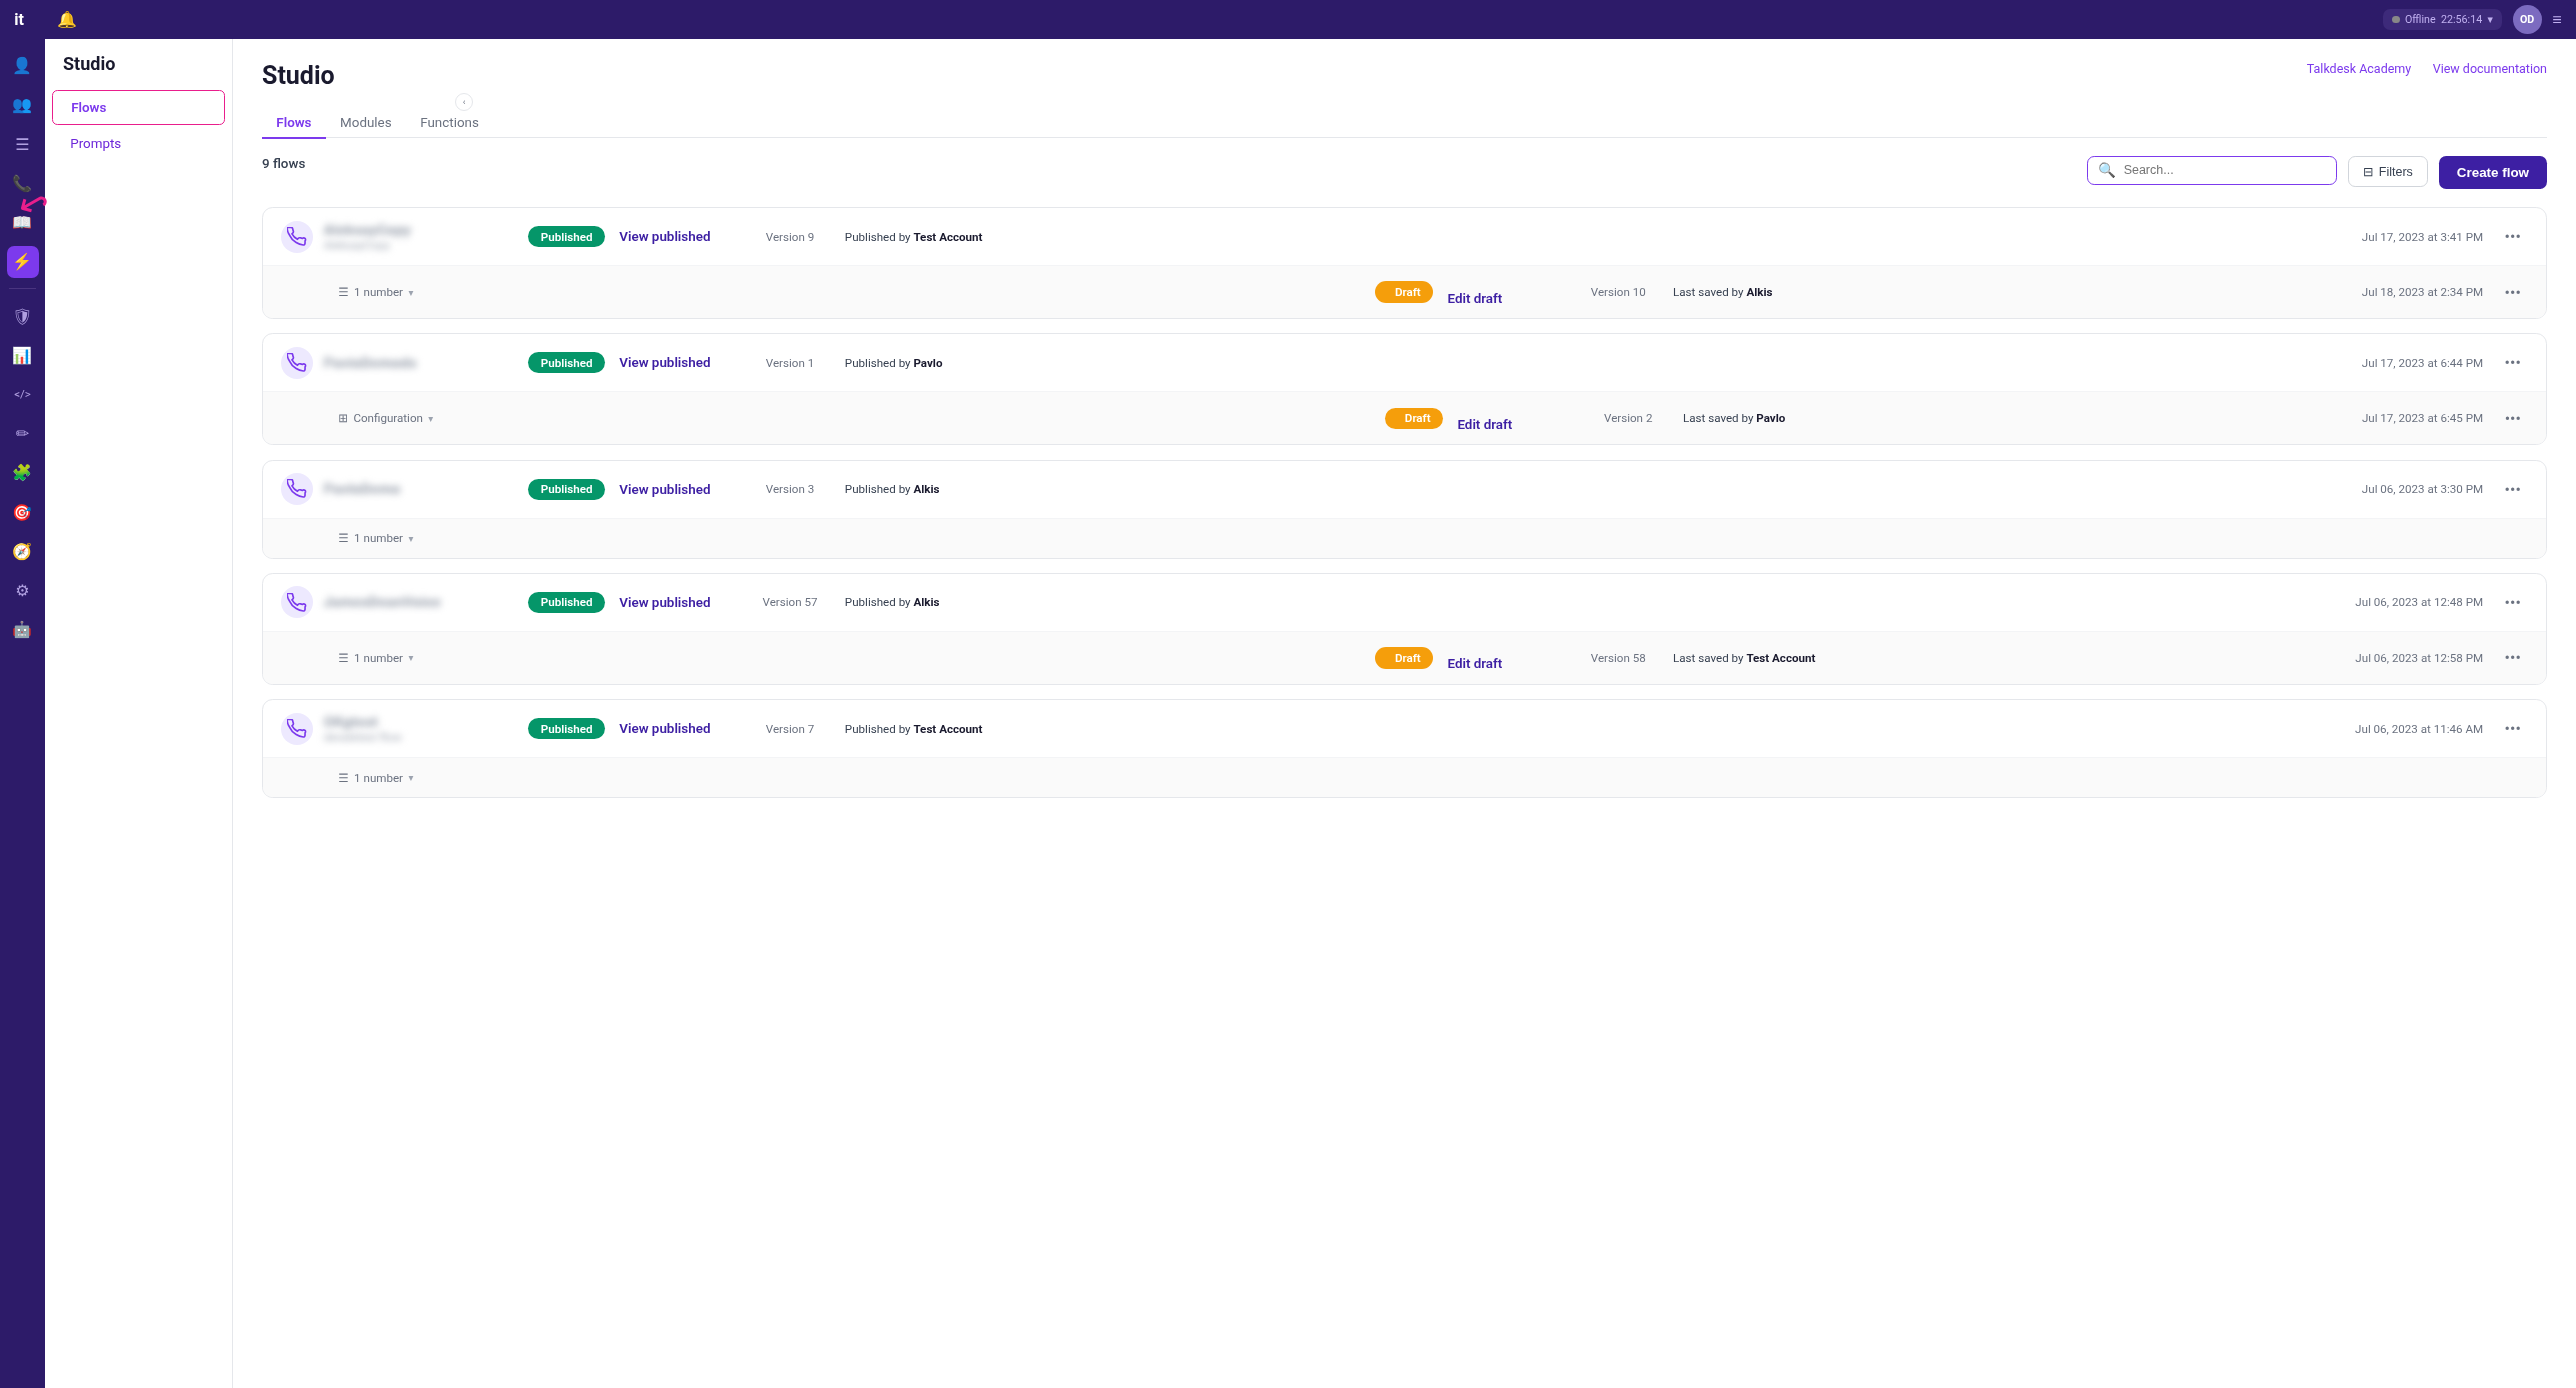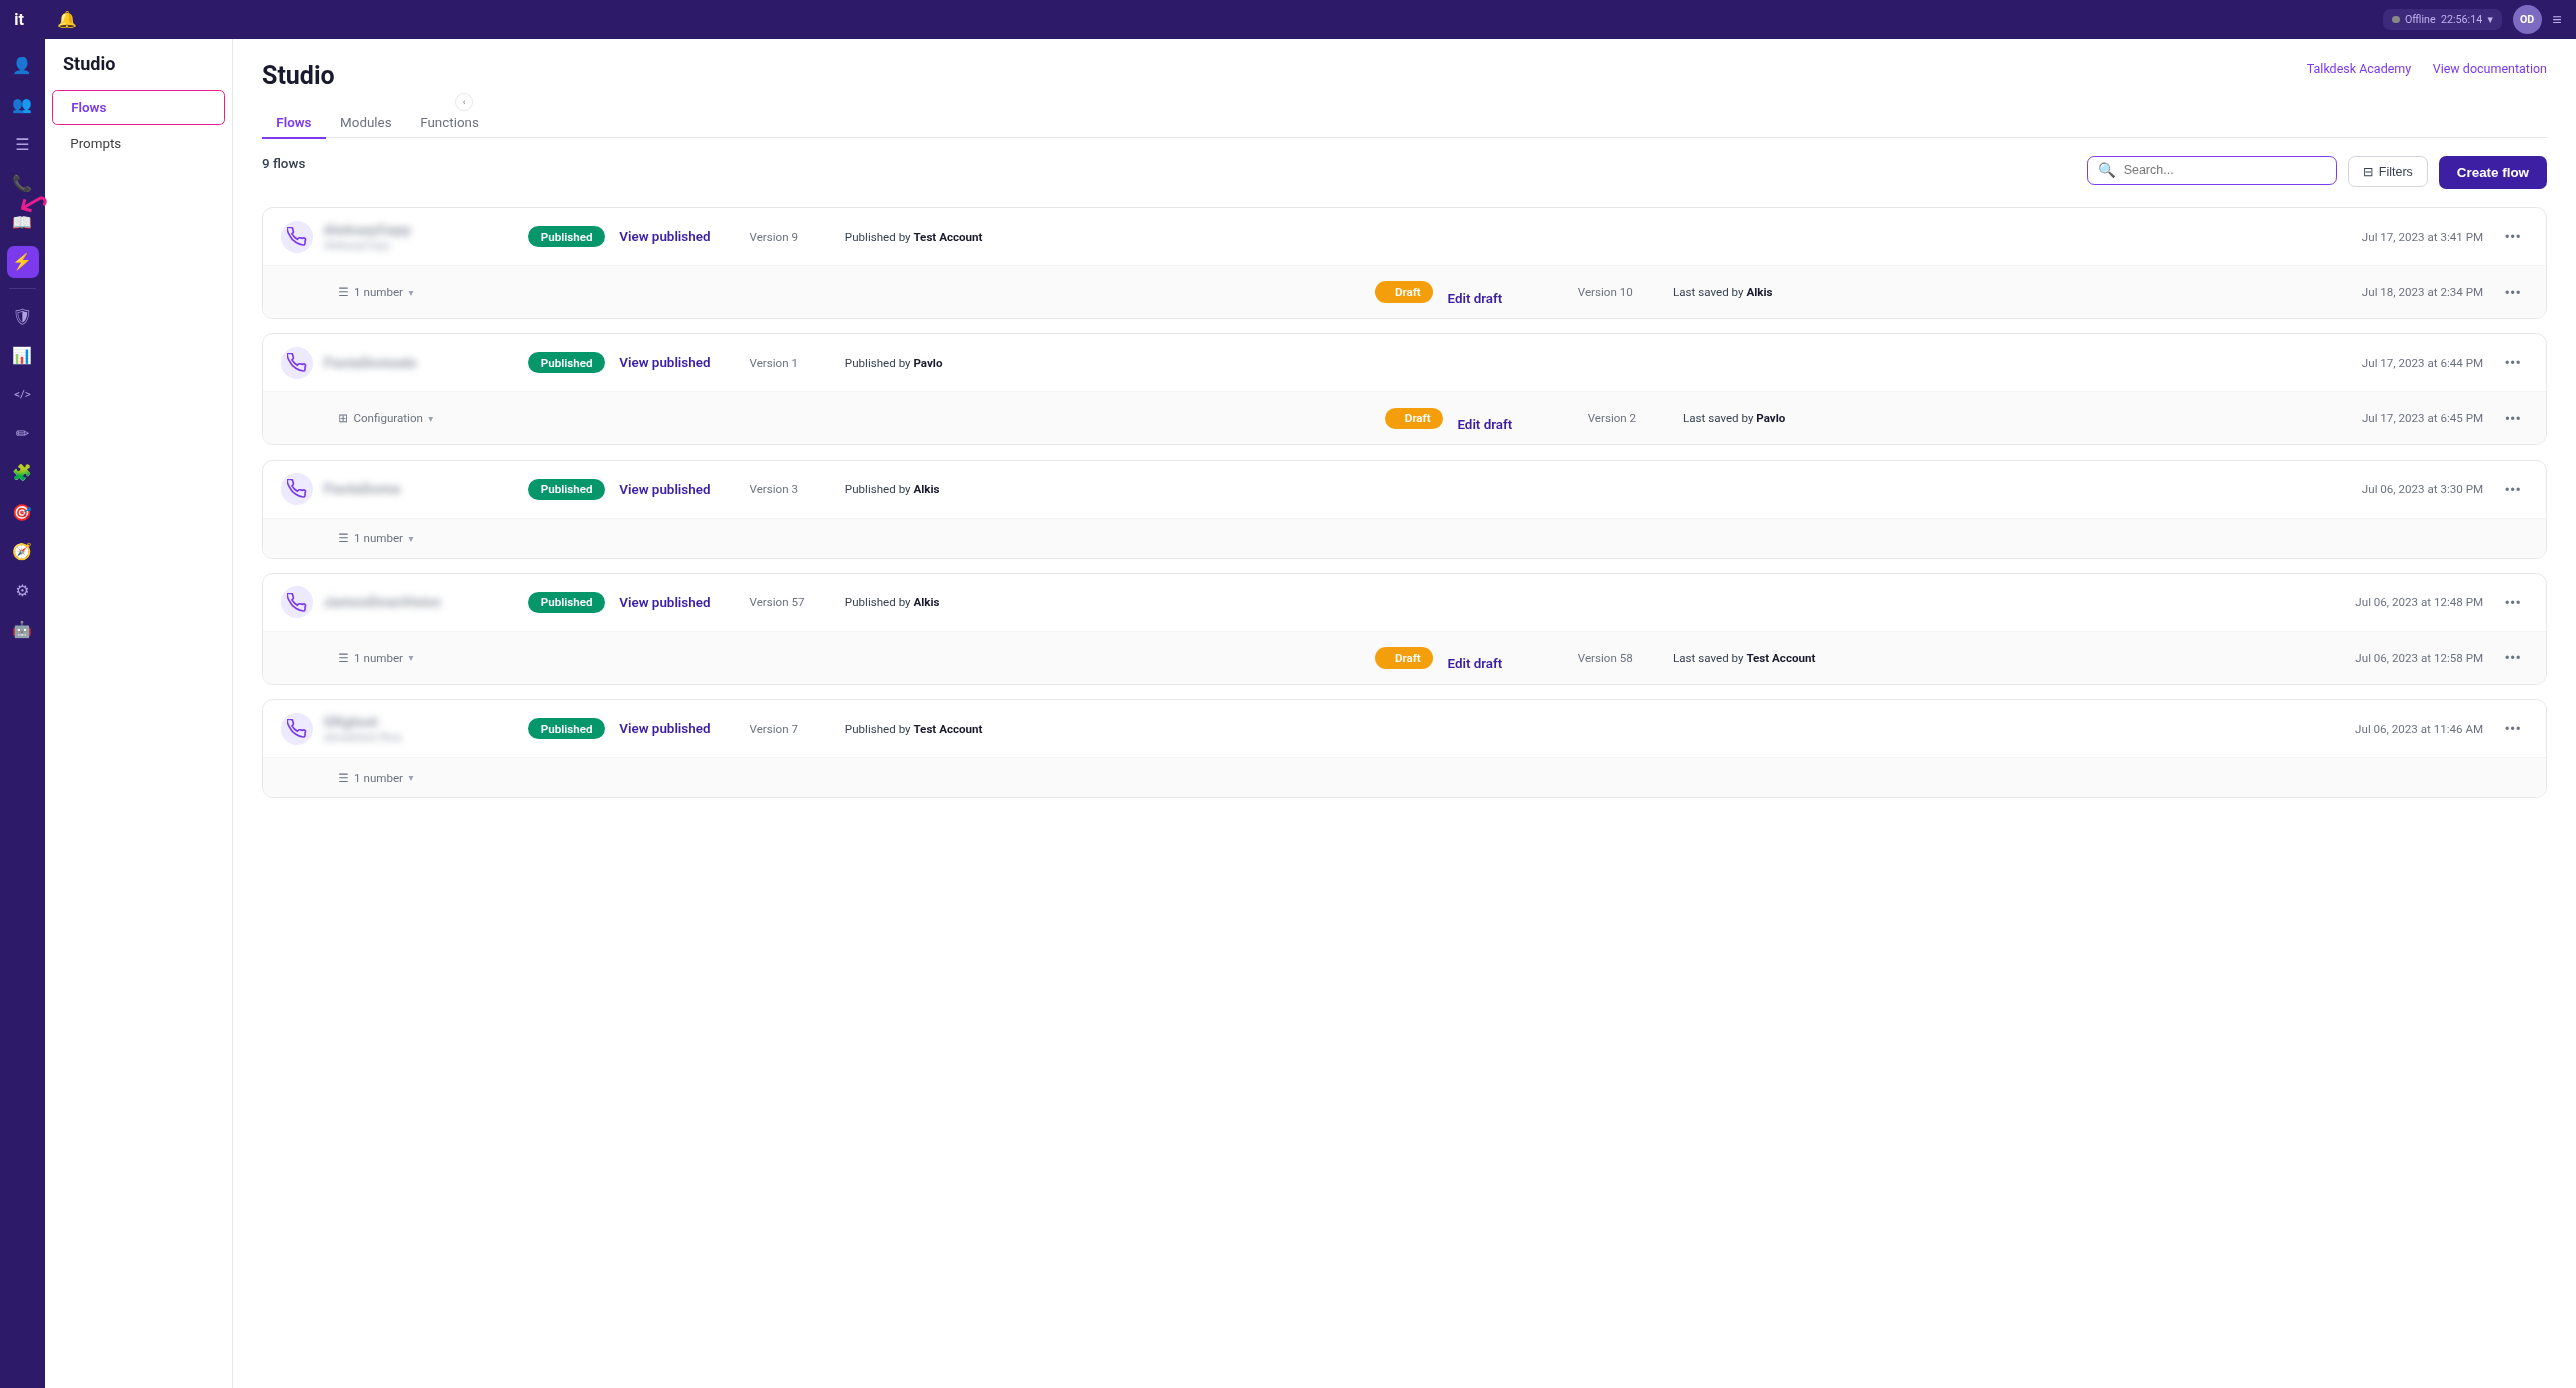--- a/index.html
+++ b/index.html
@@ -108,21 +108,21 @@
     .sidebar-title {
       font-size: 18px;
       font-weight: 700;
       color: #1a1a2e;
       padding: 0 18px 14.3px;
     }
     .sidebar-nav-item {
       padding: 9px 18px;
       font-size: 13.4px;
       cursor: pointer;
-      color: #404040;
+      color: #6d28d9;
       border-radius: 5.4px;
       margin: 1.8px 7.2px;
     }
     .sidebar-nav-item.active {
       background: white;
       color: #7c3aed;
       font-weight: 600;
       border: 1.8px solid #e91e8c;
     }
     .sidebar-collapse-btn {
@@ -359,20 +359,21 @@
     .row-mid {
       display: flex;
       align-items: center;
       gap: 14.3px;
       flex: 1;
     }
     .version-info {
       min-width: 81px;
       font-size: 11.6px;
       color: #6b7280;
+      text-align: center;
     }
     .saved-info {
       min-width: 179px;
       font-size: 11.6px;
       color: #374151;
     }
     .saved-info strong { color: #1a1a2e; }
   </style>
 </head>
 <body>

